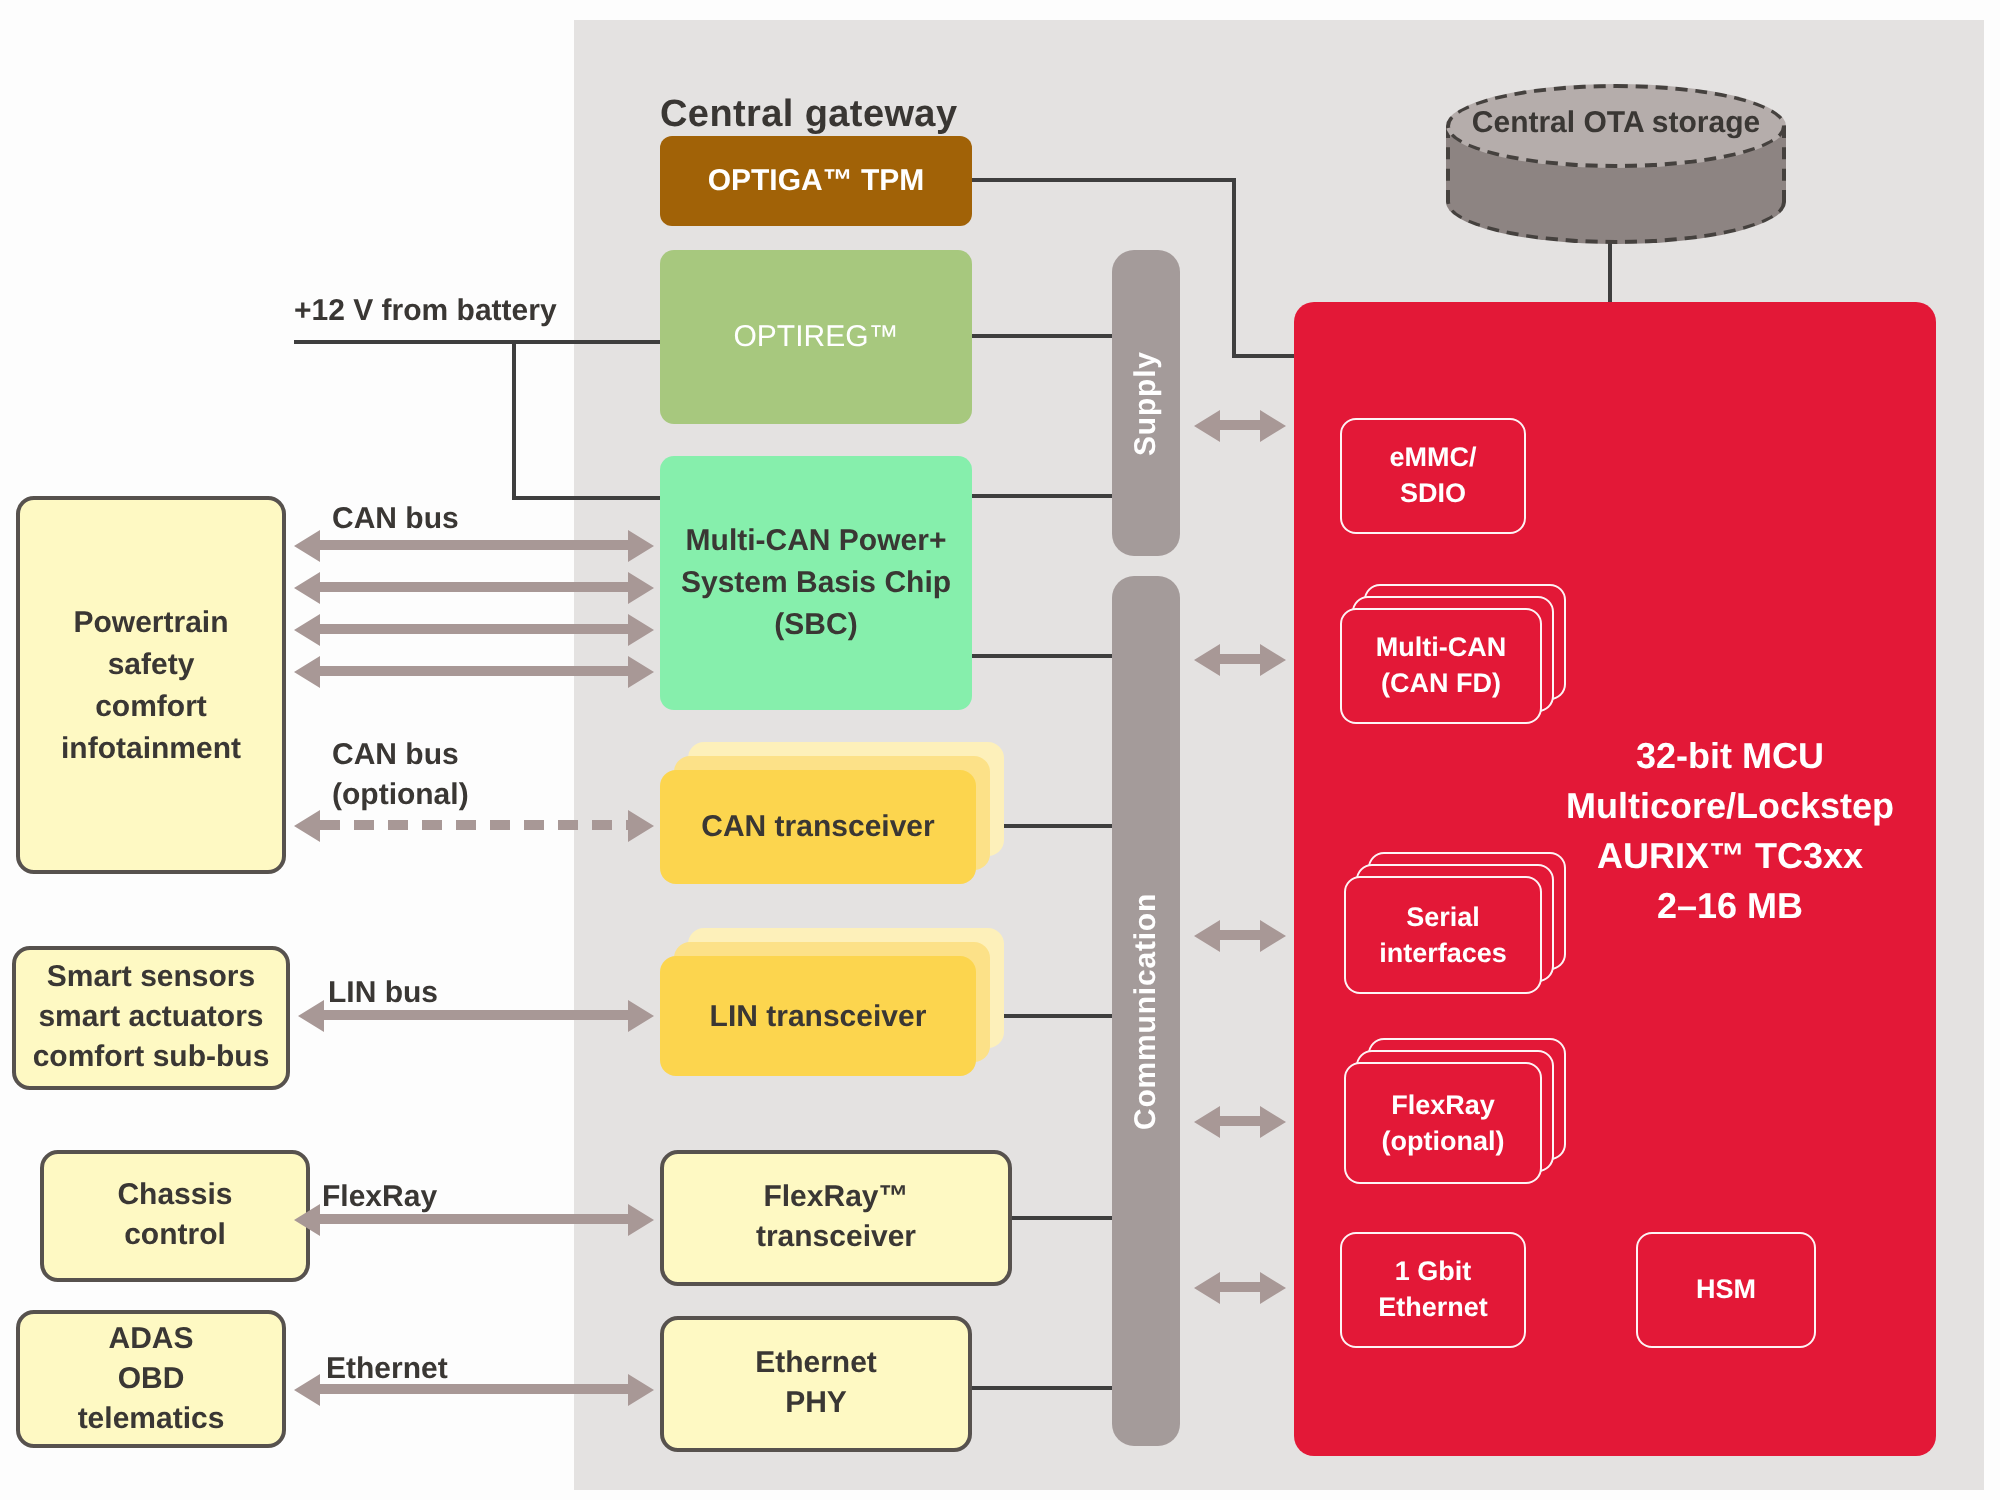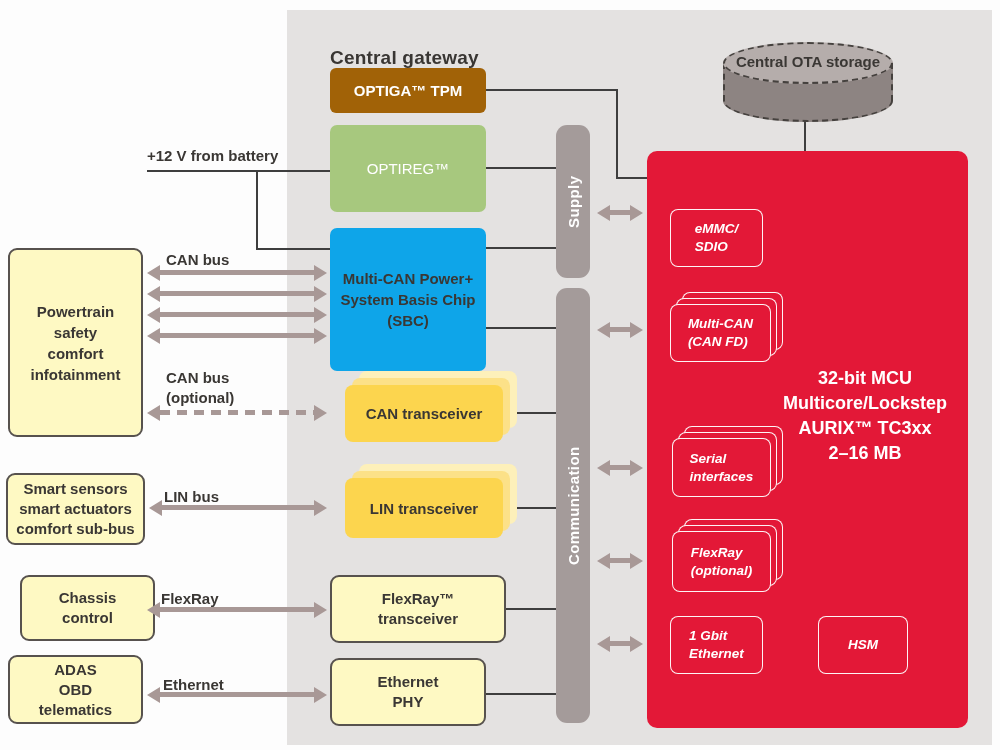--- a/index.html
+++ b/index.html
@@ -29,33 +29,33 @@
   .arrow::after  { right:-13px; border-left:13px solid #a89896; }
   .arrow.dashed { background:repeating-linear-gradient(90deg,#a89896 0 10px,transparent 10px 17px); }
 
   
   .rail { background:#a49b9a; border-radius:11px; color:#fff; font-weight:600; font-size:15px;
           letter-spacing:.4px; display:flex; align-items:center; justify-content:center;
           writing-mode:vertical-rl; transform:rotate(180deg); }
 
   
   .stack { }
-  .stack .layer, .stack .face { position:absolute; left:15px; top:0; width:100%; height:100%; border-radius:8px; }
+  .stack .layer, .stack .face { position:absolute; left:0; top:0; width:100%; height:100%; border-radius:8px; }
   .stack .l2 { transform:translate(14px,-14px); background:#fdf0ba; }
   .stack .l1 { transform:translate(7px,-7px);  background:#fce188; }
   .stack .face { background:#fcd54e; display:flex; align-items:center; justify-content:center;
                  text-align:center; font-size:15px; font-weight:600; color:#3a3734; }
 
   
   .mcu { left:647px; top:151px; width:321px; height:577px; background:#e31837; border-radius:10px; }
   .mcu-title { left:762px; top:366px; width:206px; text-align:center; color:#fff;
                font-size:18px; font-weight:700; line-height:25px; }
   .module { border:1.5px solid rgba(255,255,255,.95); border-radius:8px; background:#e31837;
-            color:#fff; display:flex; align-items:center; justify-content:center; text-align:left;
-            font-size:13.5px; font-weight:600; line-height:18px;font-style:italic; }
+            color:#fff; display:flex; align-items:center; justify-content:center; text-align:center;
+            font-size:13.5px; font-weight:600; line-height:18px; }
   .mstack .layer { position:absolute; left:0; top:0; width:100%; height:100%;
                    border:1.5px solid rgba(255,255,255,.95); border-radius:8px; background:#e31837; }
   .mstack .m2 { transform:translate(12px,-12px); }
   .mstack .m1 { transform:translate(6px,-6px); }
   .mstack .mface { position:absolute; left:0; top:0; width:100%; height:100%; }
 
   
   .cyl-ellipse { border-radius:50%; border:2.5px dashed #45413e; }
   .cyl-top  { background:#b5adab; z-index:3; }
   .cyl-bot  { background:#8d8482; z-index:1; }
@@ -124,21 +124,21 @@
   <div class="abs arrow" style="left:162px; top:505px; width:152px;"></div>
   <div class="abs arrow" style="left:160px; top:607px; width:154px;"></div>
   <div class="abs arrow" style="left:160px; top:692px; width:154px;"></div>
 
   <div class="abs node" style="left:330px; top:68px; width:156px; height:45px; background:#a16207; color:#fff; font-weight:700; border-radius:6px;">
       <span data-bind="gateway.optiga">OPTIGA™ TPM</span>
     </div>
   <div class="abs node" style="left:330px; top:125px; width:156px; height:87px; background:#a7c87e; color:#fff; font-weight:400;">
       <span data-bind="gateway.optireg">OPTIREG™</span>
     </div>
-  <div class="abs node" style="left:330px; top:228px; width:156px; height:143px; background:#0ea5e9; line-height:21px;">
+  <div class="abs node" style="left:330px; top:228px; width:156px; height:127px; background:#86efac; line-height:21px;">
       <span data-bind="gateway.sbc">Multi-CAN Power+
 System Basis Chip
 (SBC)</span>
     </div>
 
   <div class="abs stack" style="left:330px; top:385px; width:158px; height:57px;">
     <div class="layer l2"></div>
     <div class="layer l1"></div>
     <div class="face">
         <span data-bind="gateway.can_transceiver">CAN transceiver</span>

